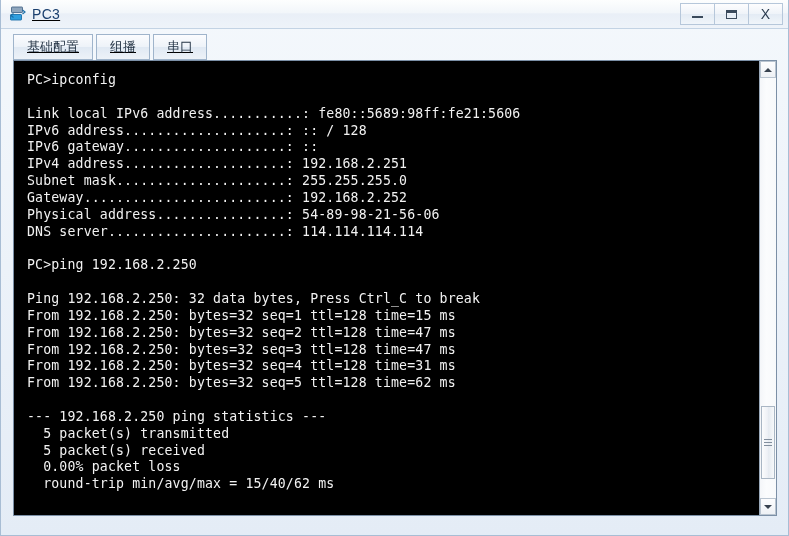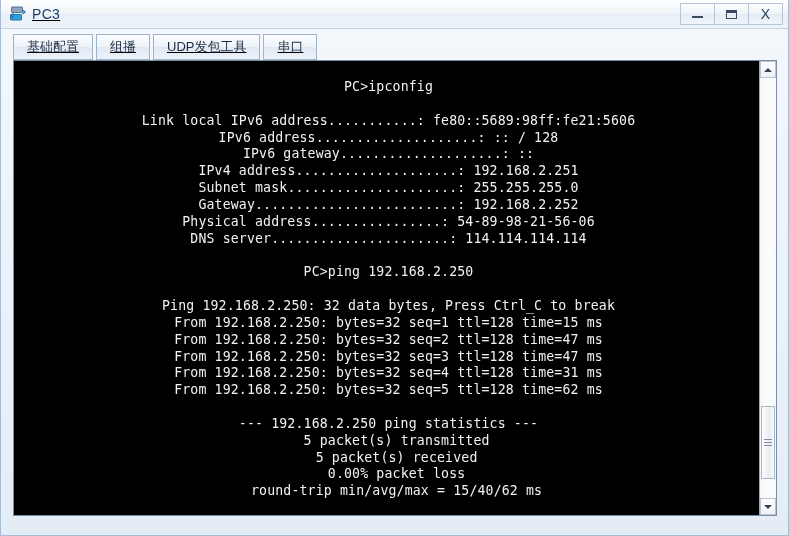--- a/index.html
+++ b/index.html
@@ -139,29 +139,28 @@
   }
   .console {
     flex: 1 1 auto;
     background: #000000;
     overflow: hidden;
     position: relative;
     padding: 2px 0 0 4px;
     box-sizing: border-box;
   }
   .console pre {
-    margin: 16px;
+    margin: 9px;
     padding: 0;
     color: #f2f2f2;
     font-family: "DejaVu Sans Mono", "Liberation Mono", monospace;
     font-size: 13.2px;
     line-height: 16.85px;
     white-space: pre;
     letter-spacing: 0.15px;
-    text-align: center;
   }
 
   
   .scrollbar {
     flex: 0 0 17px;
     width: 17px;
     background: linear-gradient(to right, #f4f6f9 0%, #fbfcfd 40%, #f7f9fb 100%);
     border-left: 1px solid #9aa9ba;
     position: relative;
     box-sizing: border-box;
@@ -238,23 +237,20 @@
   </div>
 
   <div class="tabstrip">
     <div class="tab">
       <span>基础配置</span>
     </div>
     <div class="tab">
       <span>组播</span>
     </div>
     <div class="tab">
-      <span>UDP发包工具</span>
-    </div>
-    <div class="tab">
       <span>串口</span>
     </div>
   </div>
 
   <div class="console-wrap">
     <div class="console">
       <pre>PC&gt;ipconfig
 
 Link local IPv6 address...........: fe80::5689:98ff:fe21:5606
 IPv6 address....................: :: / 128

